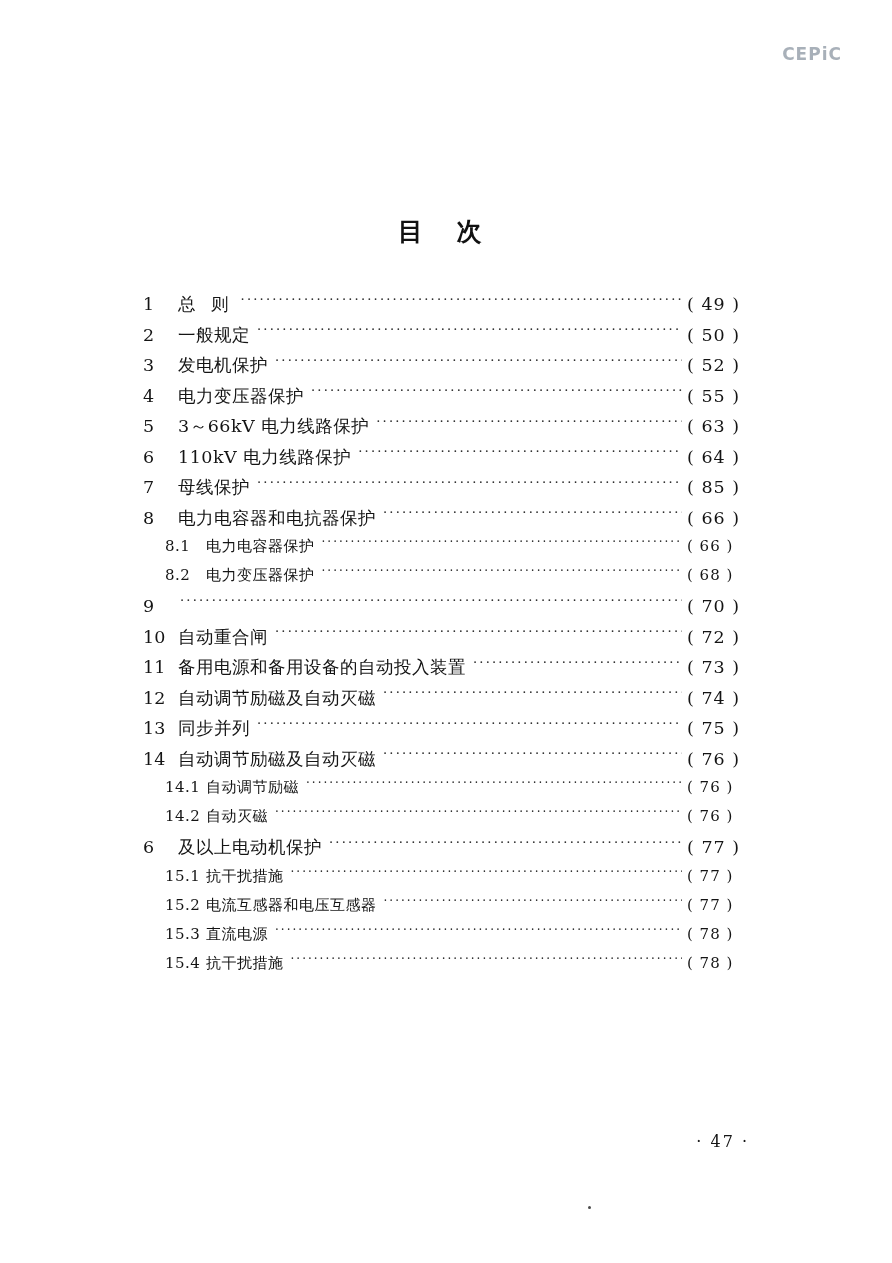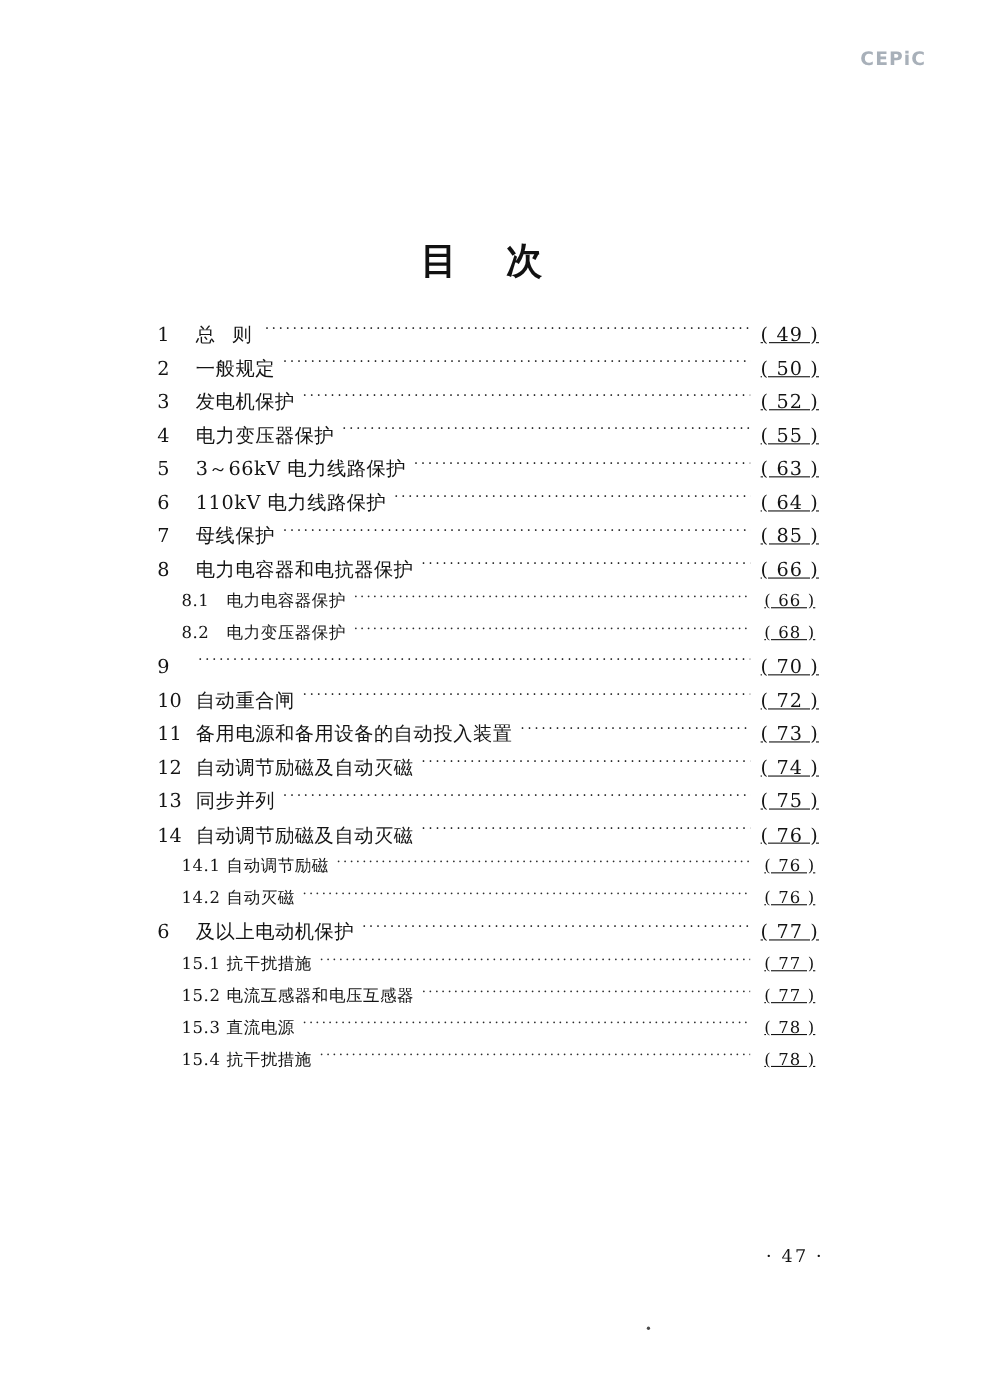--- a/index.html
+++ b/index.html
@@ -27,21 +27,21 @@
     color: #9aa3ad;
     opacity: 0.85;
   }
   .doc-title {
     position: absolute;
     top: 215px;
     left: 0;
     width: 892px;
     text-align: center;
     font-family: "DejaVu Serif", "Liberation Serif", serif;
-    font-size: 33px;
+    font-size: 25px;
     font-weight: bold;
     letter-spacing: 0.5em;
     color: #111;
   }
   .toc {
     position: absolute;
     top: 292px;
     left: 143px;
     width: 606px;
   }
@@ -95,23 +95,22 @@
     letter-spacing: 2.2px;
     color: #2a2a2a;
     line-height: 1em;
   }
   .toc-row.sub .dots::after {
     font-size: 12px;
     letter-spacing: 2px;
   }
   .page-no {
     flex: 0 0 62px;
-    text-align: center;
+    text-align: left;
     letter-spacing: 1px;
-    text-decoration: underline;
   }
   .folio {
     position: absolute;
     bottom: 112px;
     right: 143px;
     font-family: "DejaVu Serif", "Liberation Serif", serif;
     font-size: 16px;
     letter-spacing: 2px;
     color: #141414;
     margin-left: 24px;

